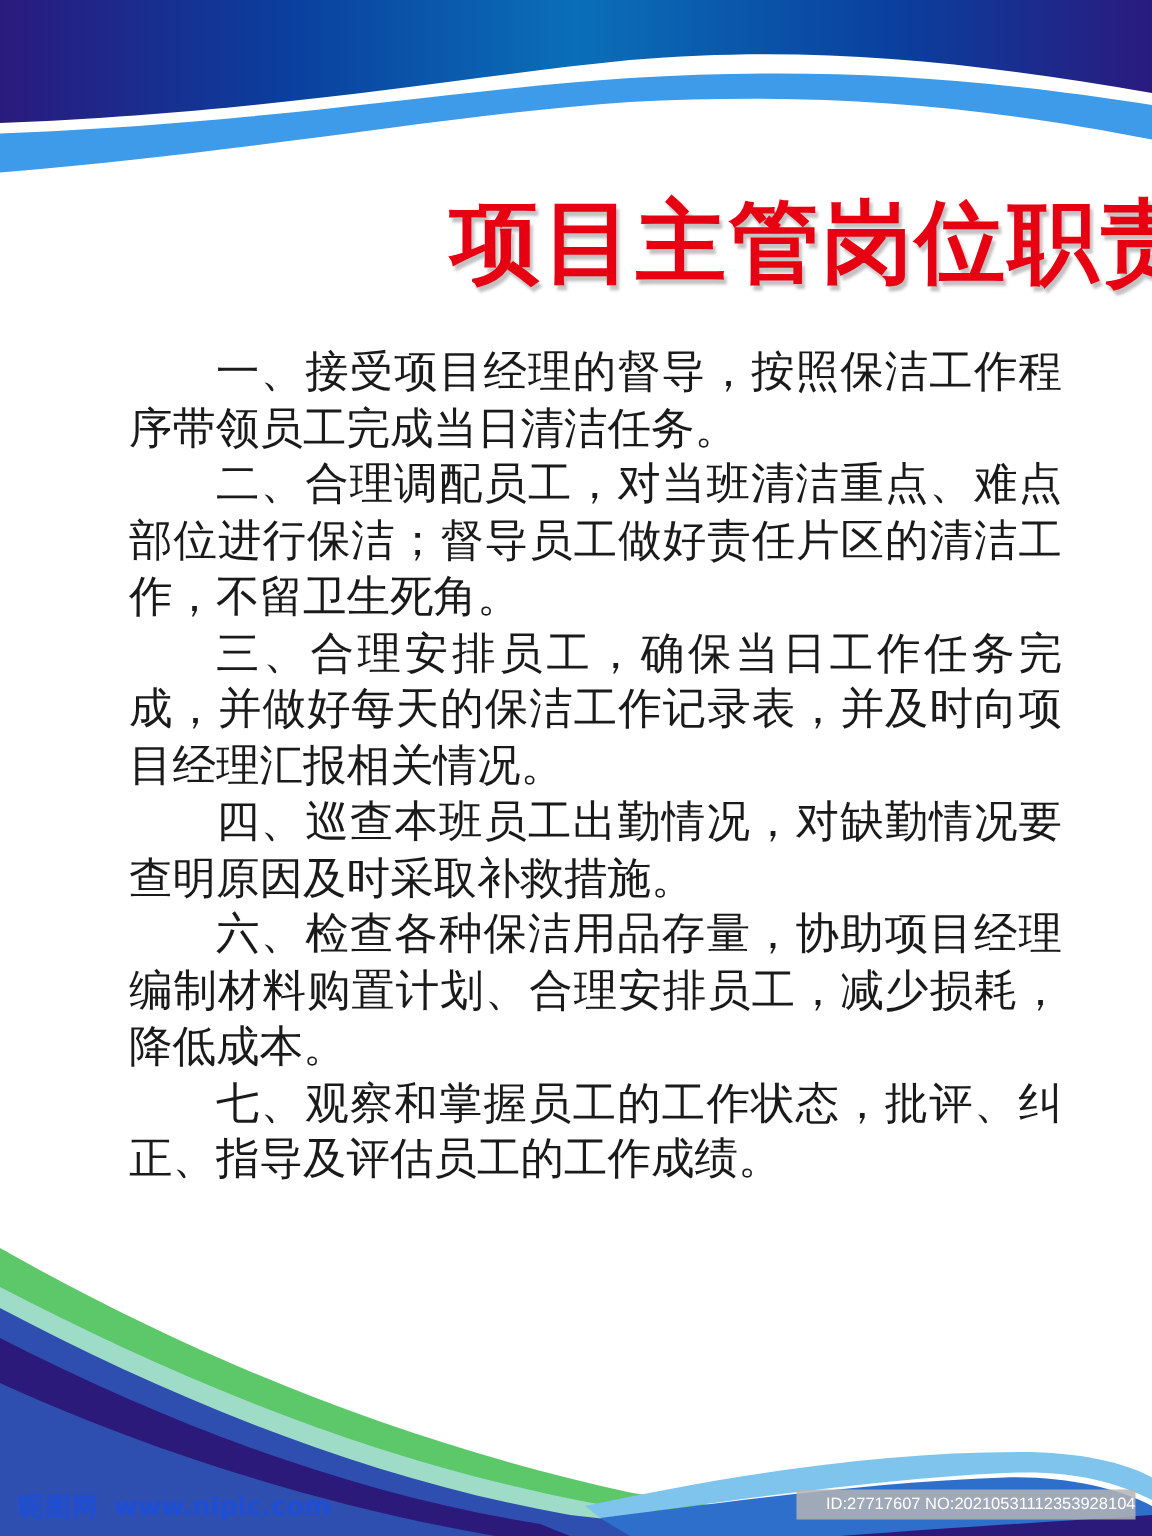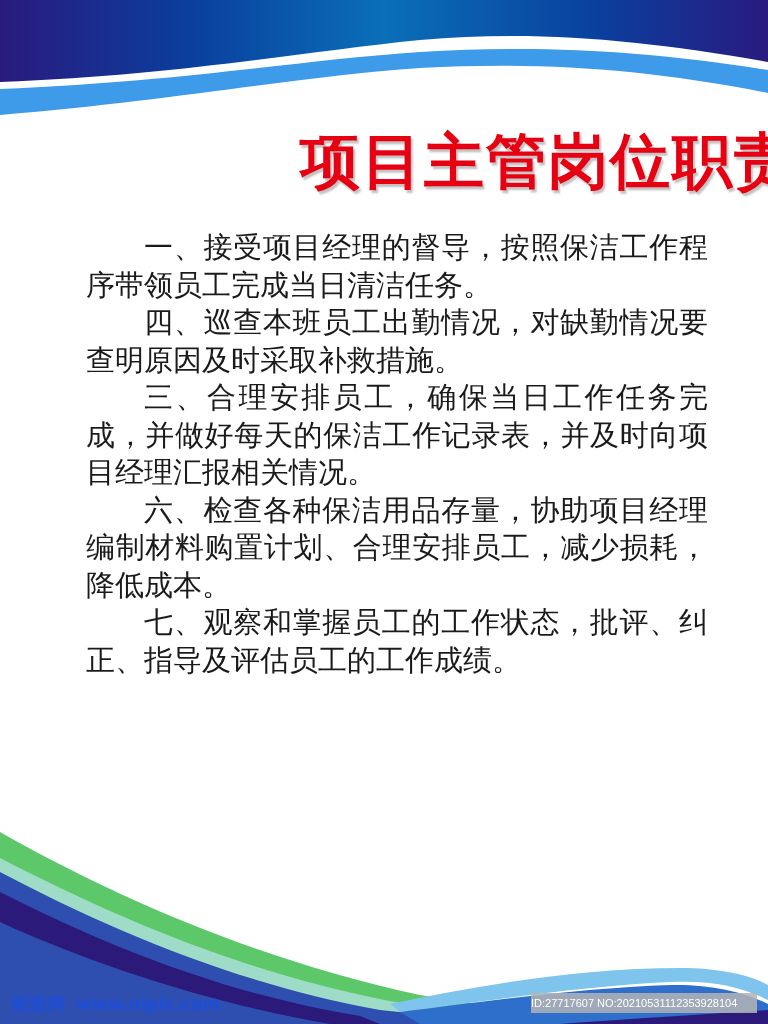--- a/index.html
+++ b/index.html
@@ -25,21 +25,21 @@
     .para { margin: 0; text-indent: 2em; }
     .watermark-left {
       position: absolute; left: 12px; top: 993px;
       color: #1d4ed8; font-size: 17px; font-weight: bold;
       font-family: "DejaVu Sans", sans-serif;
     }
     .watermark-left .cn { letter-spacing: 1px; margin-right: 4px; }
     .watermark-right {
       position: absolute; left: 531px; top: 993px; width: 226px; height: 20px;
       background: rgba(180,180,180,0.85); color: #ffffff;
-      font-size: 11px; line-height: 20px; text-align: left;
+      font-size: 11px; line-height: 20px; text-align: right;
       font-family: "Liberation Sans", sans-serif;
     }
   </style>
 </head>
 <body>
 
 <svg class="bg-svg" viewBox="0 0 768 1024" xmlns="http://www.w3.org/2000/svg">
   <defs>
     <linearGradient id="hdr" x1="0" y1="0" x2="1" y2="0">
       <stop offset="0" stop-color="#2a1a7e"></stop>
@@ -61,22 +61,23 @@
   <path d="M0,922 C100,968 220,1005 330,1024 L0,1024 Z" fill="#2f4fb0"></path>
   <path d="M390,1004 C480,985 580,968 680,968 C720,968 750,975 768,985 L768,1000 C740,986 710,980 670,982 C580,986 480,1002 400,1012 Z" fill="#7fc4ec"></path>
   <path d="M400,1012 C480,1002 580,988 670,985 C710,984 745,992 768,1004 L768,1024 L420,1024 Z" fill="#2f6fcc"></path>
   <path d="M560,1024 C640,1018 710,1014 768,1010 L768,1024 Z" fill="#2b1a7a"></path>
 </svg>
 
 <div class="title">项目主管岗位职责</div>
 
 <div class="content">
   <p class="para">一、接受项目经理的督导，按照保洁工作程序带领员工完成当日清洁任务。</p>
+  <p class="para">二、合理调配员工，对当班清洁重点、难点部位进行保洁；督导员工做好责任片区的清洁工作，不留卫生死角。</p>
+  <p class="para">三、合理安排员工，确保当日工作任务完成，并做好每天的保洁工作记录表，并及时向项目经理汇报相关情况。</p>
   <p class="para">四、巡查本班员工出勤情况，对缺勤情况要查明原因及时采取补救措施。</p>
-  <p class="para">三、合理安排员工，确保当日工作任务完成，并做好每天的保洁工作记录表，并及时向项目经理汇报相关情况。</p>
   <p class="para">六、检查各种保洁用品存量，协助项目经理编制材料购置计划、合理安排员工，减少损耗，降低成本。</p>
   <p class="para">七、观察和掌握员工的工作状态，批评、纠正、指导及评估员工的工作成绩。</p>
 </div>
 
 <div class="watermark-left">
   <span class="cn">昵图网</span>
   <span>www.nipic.com</span>
 </div>
 
 <div class="watermark-right">ID:27717607 NO:20210531112353928104</div>

